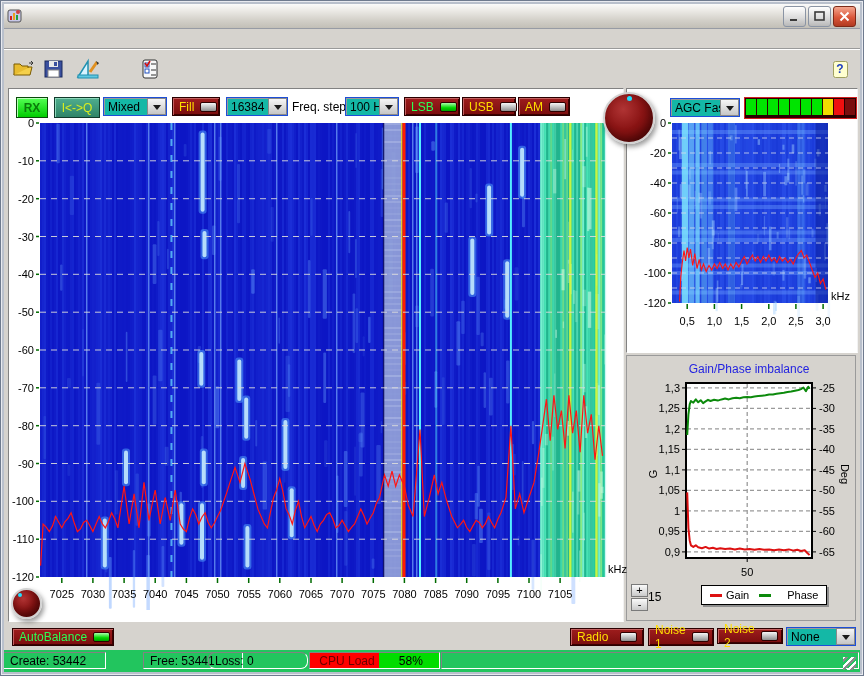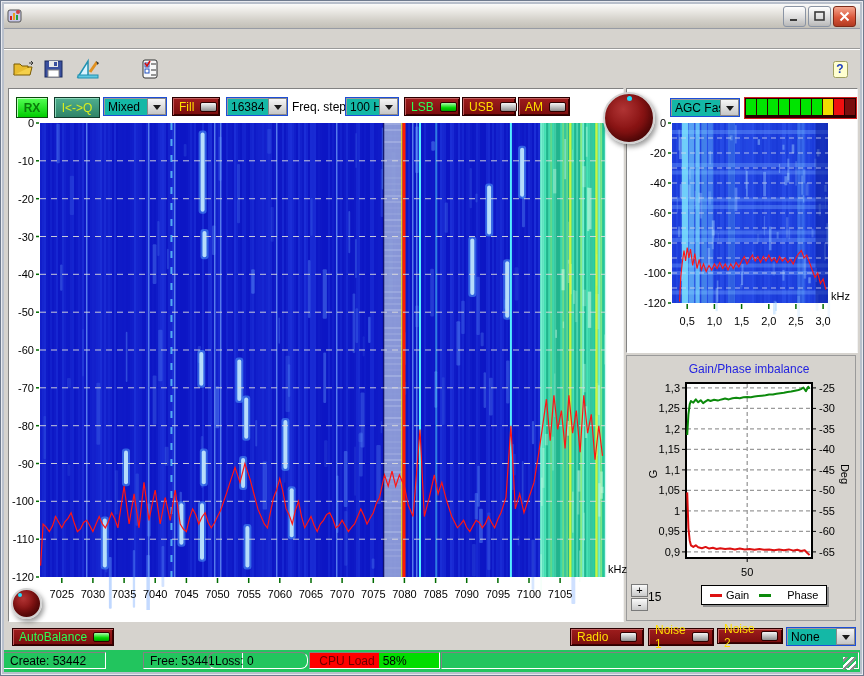--- a/index.html
+++ b/index.html
@@ -53,21 +53,21 @@
   .meter .seg{width:10px;height:16px;}
   .knob{border-radius:50%;background:radial-gradient(circle at 38% 32%,#b03434 0%,#8a1414 45%,#5a0202 100%);
         border:2px solid #d2d2d2;box-shadow:2px 3px 5px rgba(0,0,0,.40), inset -3px -4px 8px rgba(0,0,0,.35);z-index:12;}
   .knob .dot{position:absolute;width:5px;height:5px;border-radius:50%;background:#20e0ff;}
   
   .statusbar{left:3px;top:650px;width:858px;height:22px;background:#22c55e;z-index:40;}
   .sbpanel{position:absolute;top:2px;height:17px;border-top:1px solid #828282;border-left:1px solid #828282;
            border-bottom:1px solid #ffffff;border-right:1px solid #ffffff;
            font-size:12px;color:#000;display:flex;align-items:center;padding-left:6px;box-sizing:border-box;}
   .cpu-red{background:#ff0000;color:#6a0000;display:flex;align-items:center;justify-content:flex-end;padding-right:4px;height:100%;}
-  .cpu-green{background:#00dd00;color:#000;display:flex;align-items:center;padding-left:4px;height:100%;}
+  .cpu-green{background:#00dd00;color:#000;display:flex;align-items:center;padding-left:4px;height:100%;justify-content:center;}
   .grip{position:absolute;right:2px;top:4px;width:13px;height:13px;
         background:repeating-linear-gradient(135deg,#fff 0 2px,#8a8a8a 2px 4px,transparent 4px 6px);}
   
   svg{font-family:"Liberation Sans","DejaVu Sans",sans-serif;}
   .legendbox{display:flex;align-items:center;gap:10px;background:#fff;border:1px solid #000;
              box-shadow:2px 2px 0 #8f8f8f;font-size:11px;color:#000;padding:0 8px;z-index:9;}
   .legend-dash{width:12px;height:3px;display:inline-block;}
   .spinbtn{width:17px;height:13px;border:1px solid #7a7a7a;background:linear-gradient(#fafafa,#cacaca);
            font-size:11px;line-height:11px;text-align:center;color:#000;box-sizing:border-box;z-index:9;}
 </style>

